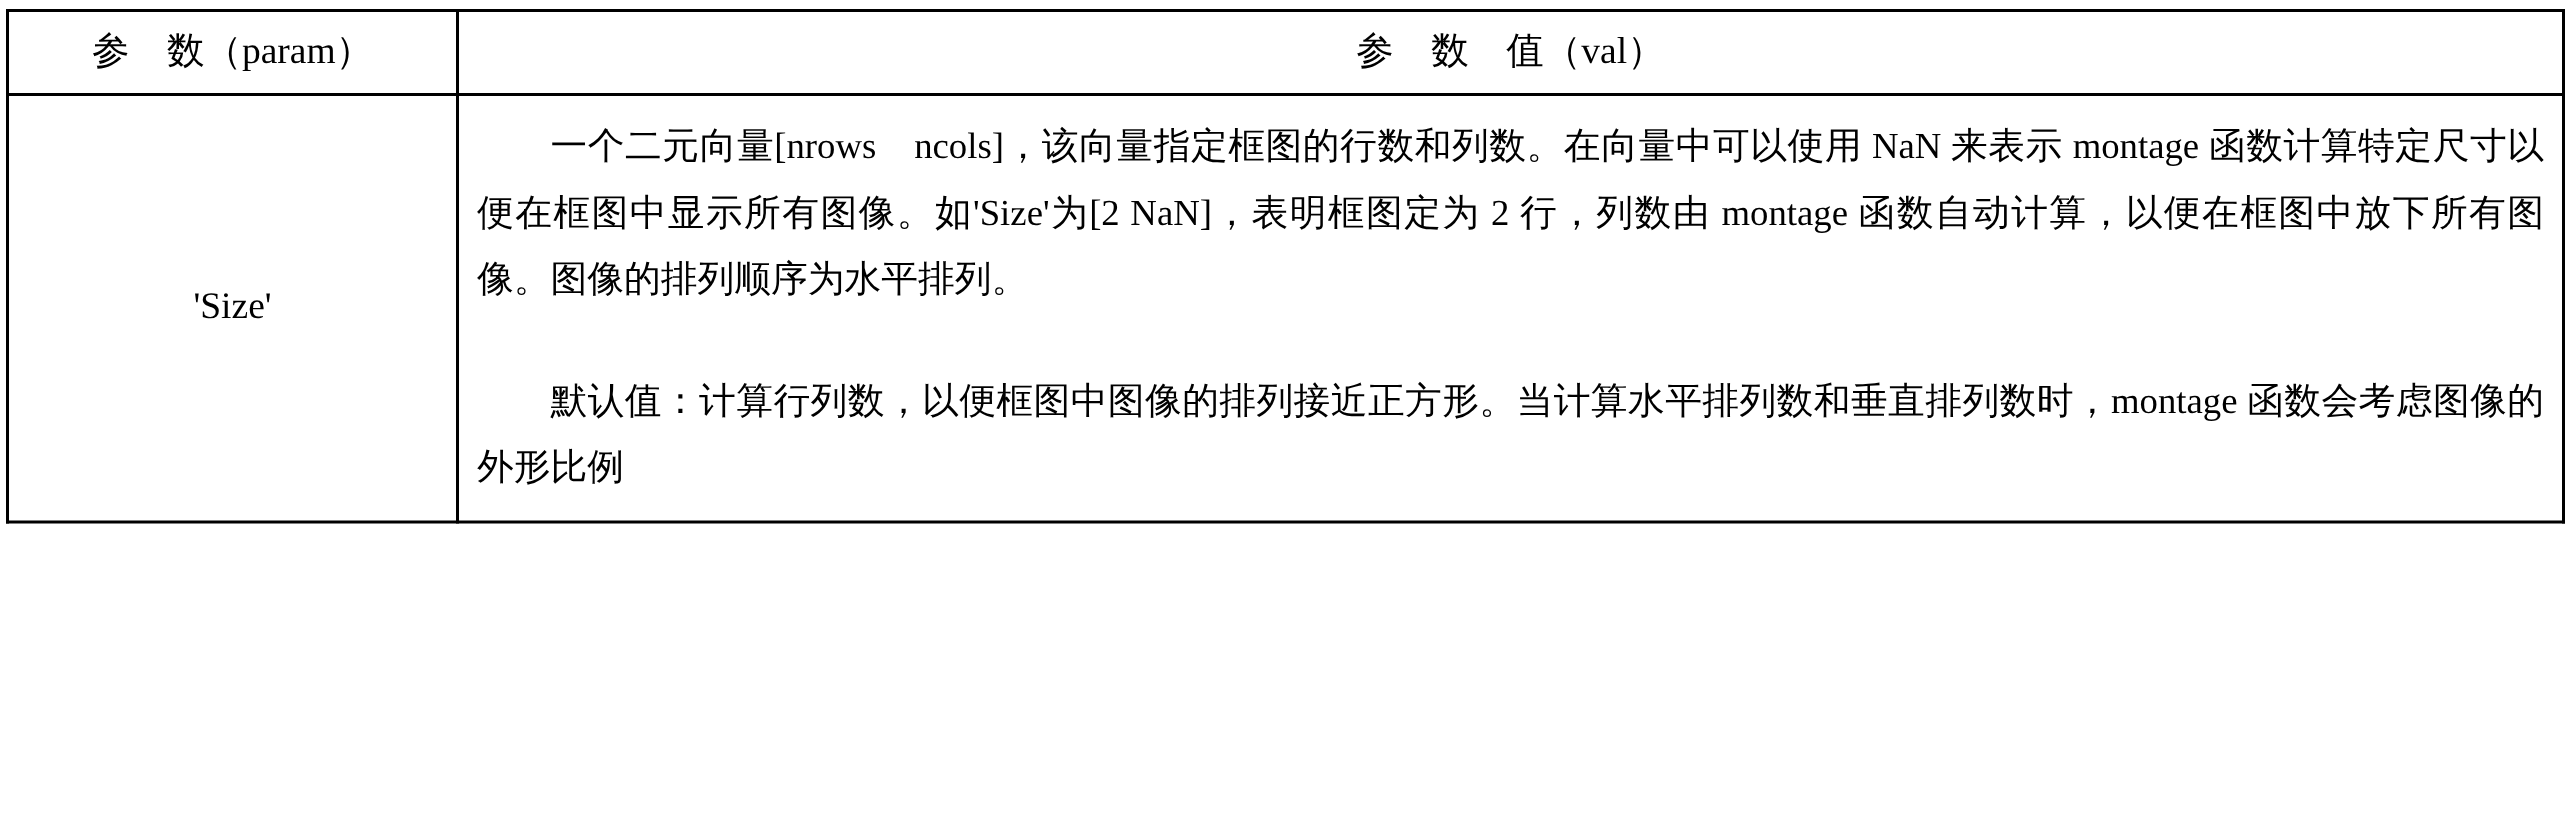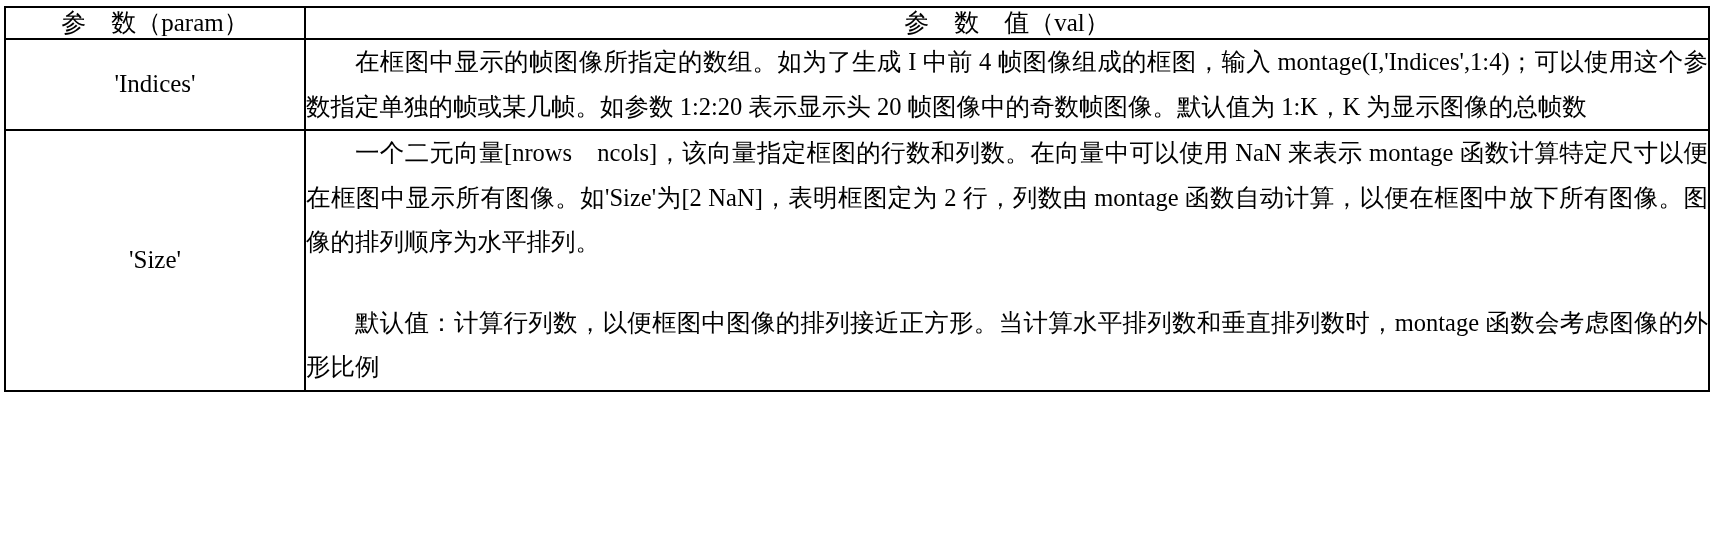--- a/index.html
+++ b/index.html
@@ -22,21 +22,21 @@
   }
   table.param-table {
     border-collapse: collapse;
     width: 1704px;
     margin: 6px 4px 0 4px;
     table-layout: fixed;
   }
   table.param-table td {
     border: 2px solid #000000;
     vertical-align: middle;
-    padding: 0;
+    padding: 12px;
   }
   .col-param { width: 300px; }
   .col-val { width: 1404px; }
 
   .head-cell {
     text-align: center;
     font-size: 25px;
     letter-spacing: 0;
     padding: 9px 0 11px 0;
     line-height: 1.2;
@@ -71,26 +71,20 @@
     <colgroup>
       <col class="col-param">
       <col class="col-val">
     </colgroup>
     <tbody>
       <tr>
         <td class="head-cell">参　数（param）</td>
         <td class="head-cell">参　数　值（val）</td>
       </tr>
       <tr>
-        <td class="param-cell">'Indices'</td>
-        <td class="val-cell">
-          <p>在框图中显示的帧图像所指定的数组。如为了生成 I 中前 4 帧图像组成的框图，输入 montage(I,'Indices',1:4)；可以使用这个参数指定单独的帧或某几帧。如参数 1:2:20 表示显示头 20 帧图像中的奇数帧图像。默认值为 1:K，K 为显示图像的总帧数</p>
-        </td>
-      </tr>
-      <tr>
         <td class="param-cell">'Size'</td>
         <td class="val-cell">
           <p>一个二元向量[nrows　ncols]，该向量指定框图的行数和列数。在向量中可以使用 NaN 来表示 montage 函数计算特定尺寸以便在框图中显示所有图像。如'Size'为[2 NaN]，表明框图定为 2 行，列数由 montage 函数自动计算，以便在框图中放下所有图像。图像的排列顺序为水平排列。</p>
           <p class="tight">默认值：计算行列数，以便框图中图像的排列接近正方形。当计算水平排列数和垂直排列数时，montage 函数会考虑图像的外形比例</p>
         </td>
       </tr>
     </tbody>
   </table>
 </div>
 

